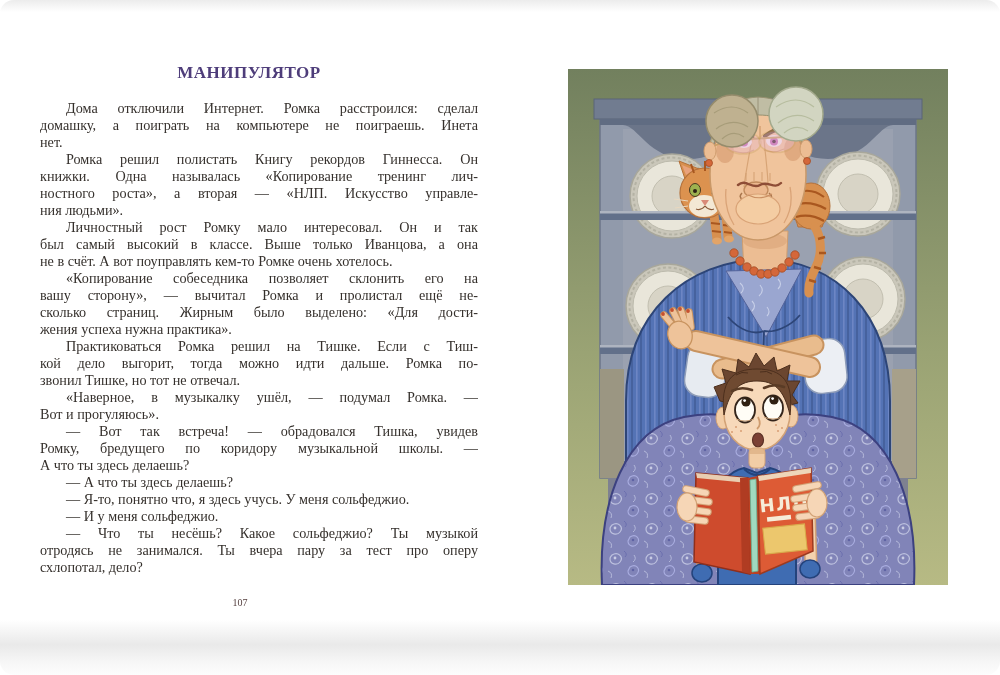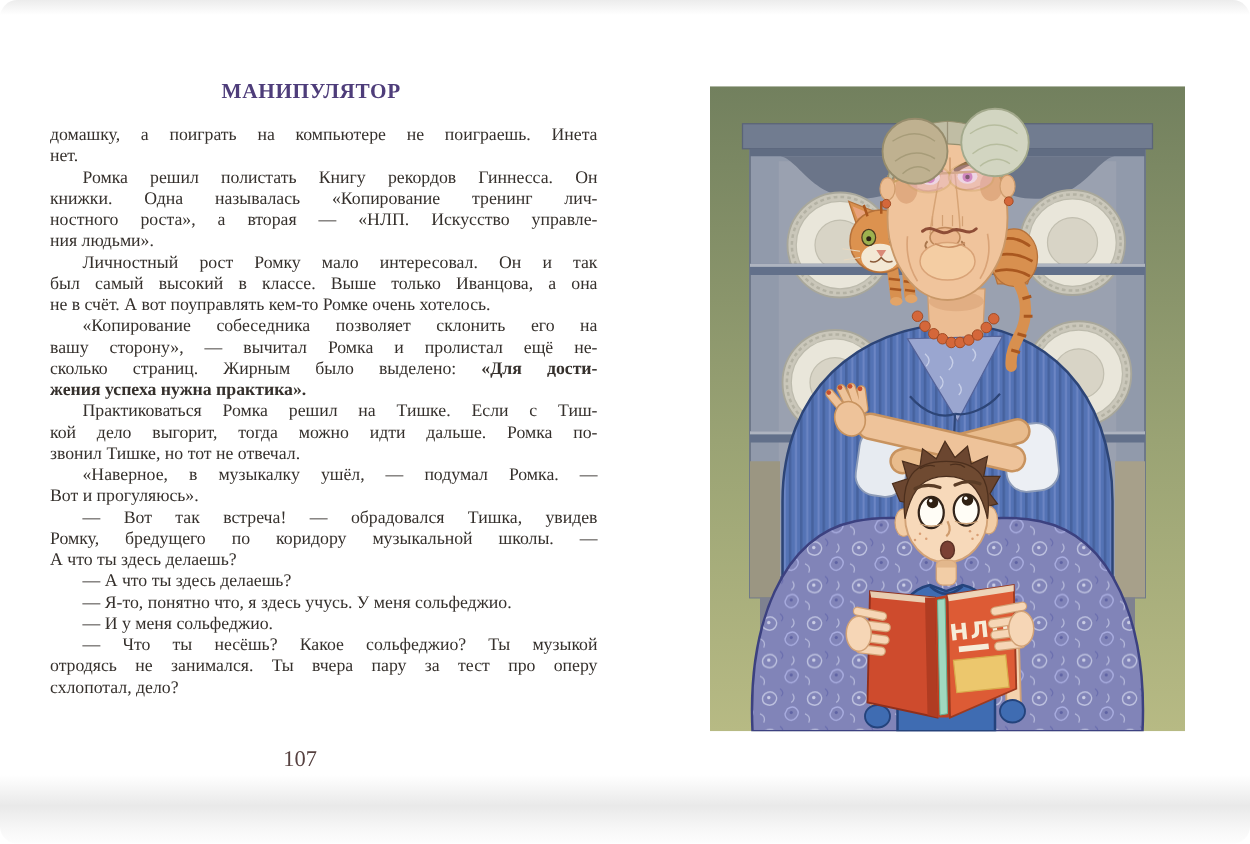--- a/index.html
+++ b/index.html
@@ -22,38 +22,39 @@
     text-align:center; font-size:17px; font-weight:bold;
     letter-spacing:0.5px; color:#4e3d7a;
   }
   .text-block {
     position:absolute; left:40px; top:100px; width:438px;
     font-size:14.2px; line-height:17px; color:#35302c;
   }
   .line { text-align:justify; text-align-last:justify; }
   .line.end { text-align-last:left; }
   .line.indent { text-indent:26px; }
-  .line .bold { font-weight:bold; }
+  .line .bold { font-weight:normal; }
   .folio {
     position:absolute; left:40px; top:597px; width:400px;
-    text-align:center; font-size:18px; color:#564140;
+    text-align:center; font-size:10px; color:#564140;
   }
   .illustration {
     position:absolute; left:568px; top:69px; width:380px; height:516px;
   }
 </style>
 </head>
 <body>
 
 <div class="stage">
   <div class="top-shade"></div>
 
   <div>
     <h1 class="chapter-title">МАНИПУЛЯТОР</h1>
     <div class="text-block" id="text-lines">
+        <div class="line indent"><span>Дома отключили Интернет. Ромка расстроился: сделал</span></div>
         <div class="line"><span>домашку, а поиграть на компьютере не поиграешь. Инета</span></div>
         <div class="line end"><span>нет.</span></div>
         <div class="line indent"><span>Ромка решил полистать Книгу рекордов Гиннесса. Он</span></div>
         <div class="line"><span>книжки. Одна называлась «Копирование тренинг лич-</span></div>
         <div class="line"><span>ностного роста», а вторая — «НЛП. Искусство управле-</span></div>
         <div class="line end"><span>ния людьми».</span></div>
         <div class="line indent"><span>Личностный рост Ромку мало интересовал. Он и так</span></div>
         <div class="line"><span>был самый высокий в классе. Выше только Иванцова, а она</span></div>
         <div class="line end"><span>не в счёт. А вот поуправлять кем-то Ромке очень хотелось.</span></div>
         <div class="line indent"><span>«Копирование собеседника позволяет склонить его на</span></div>

